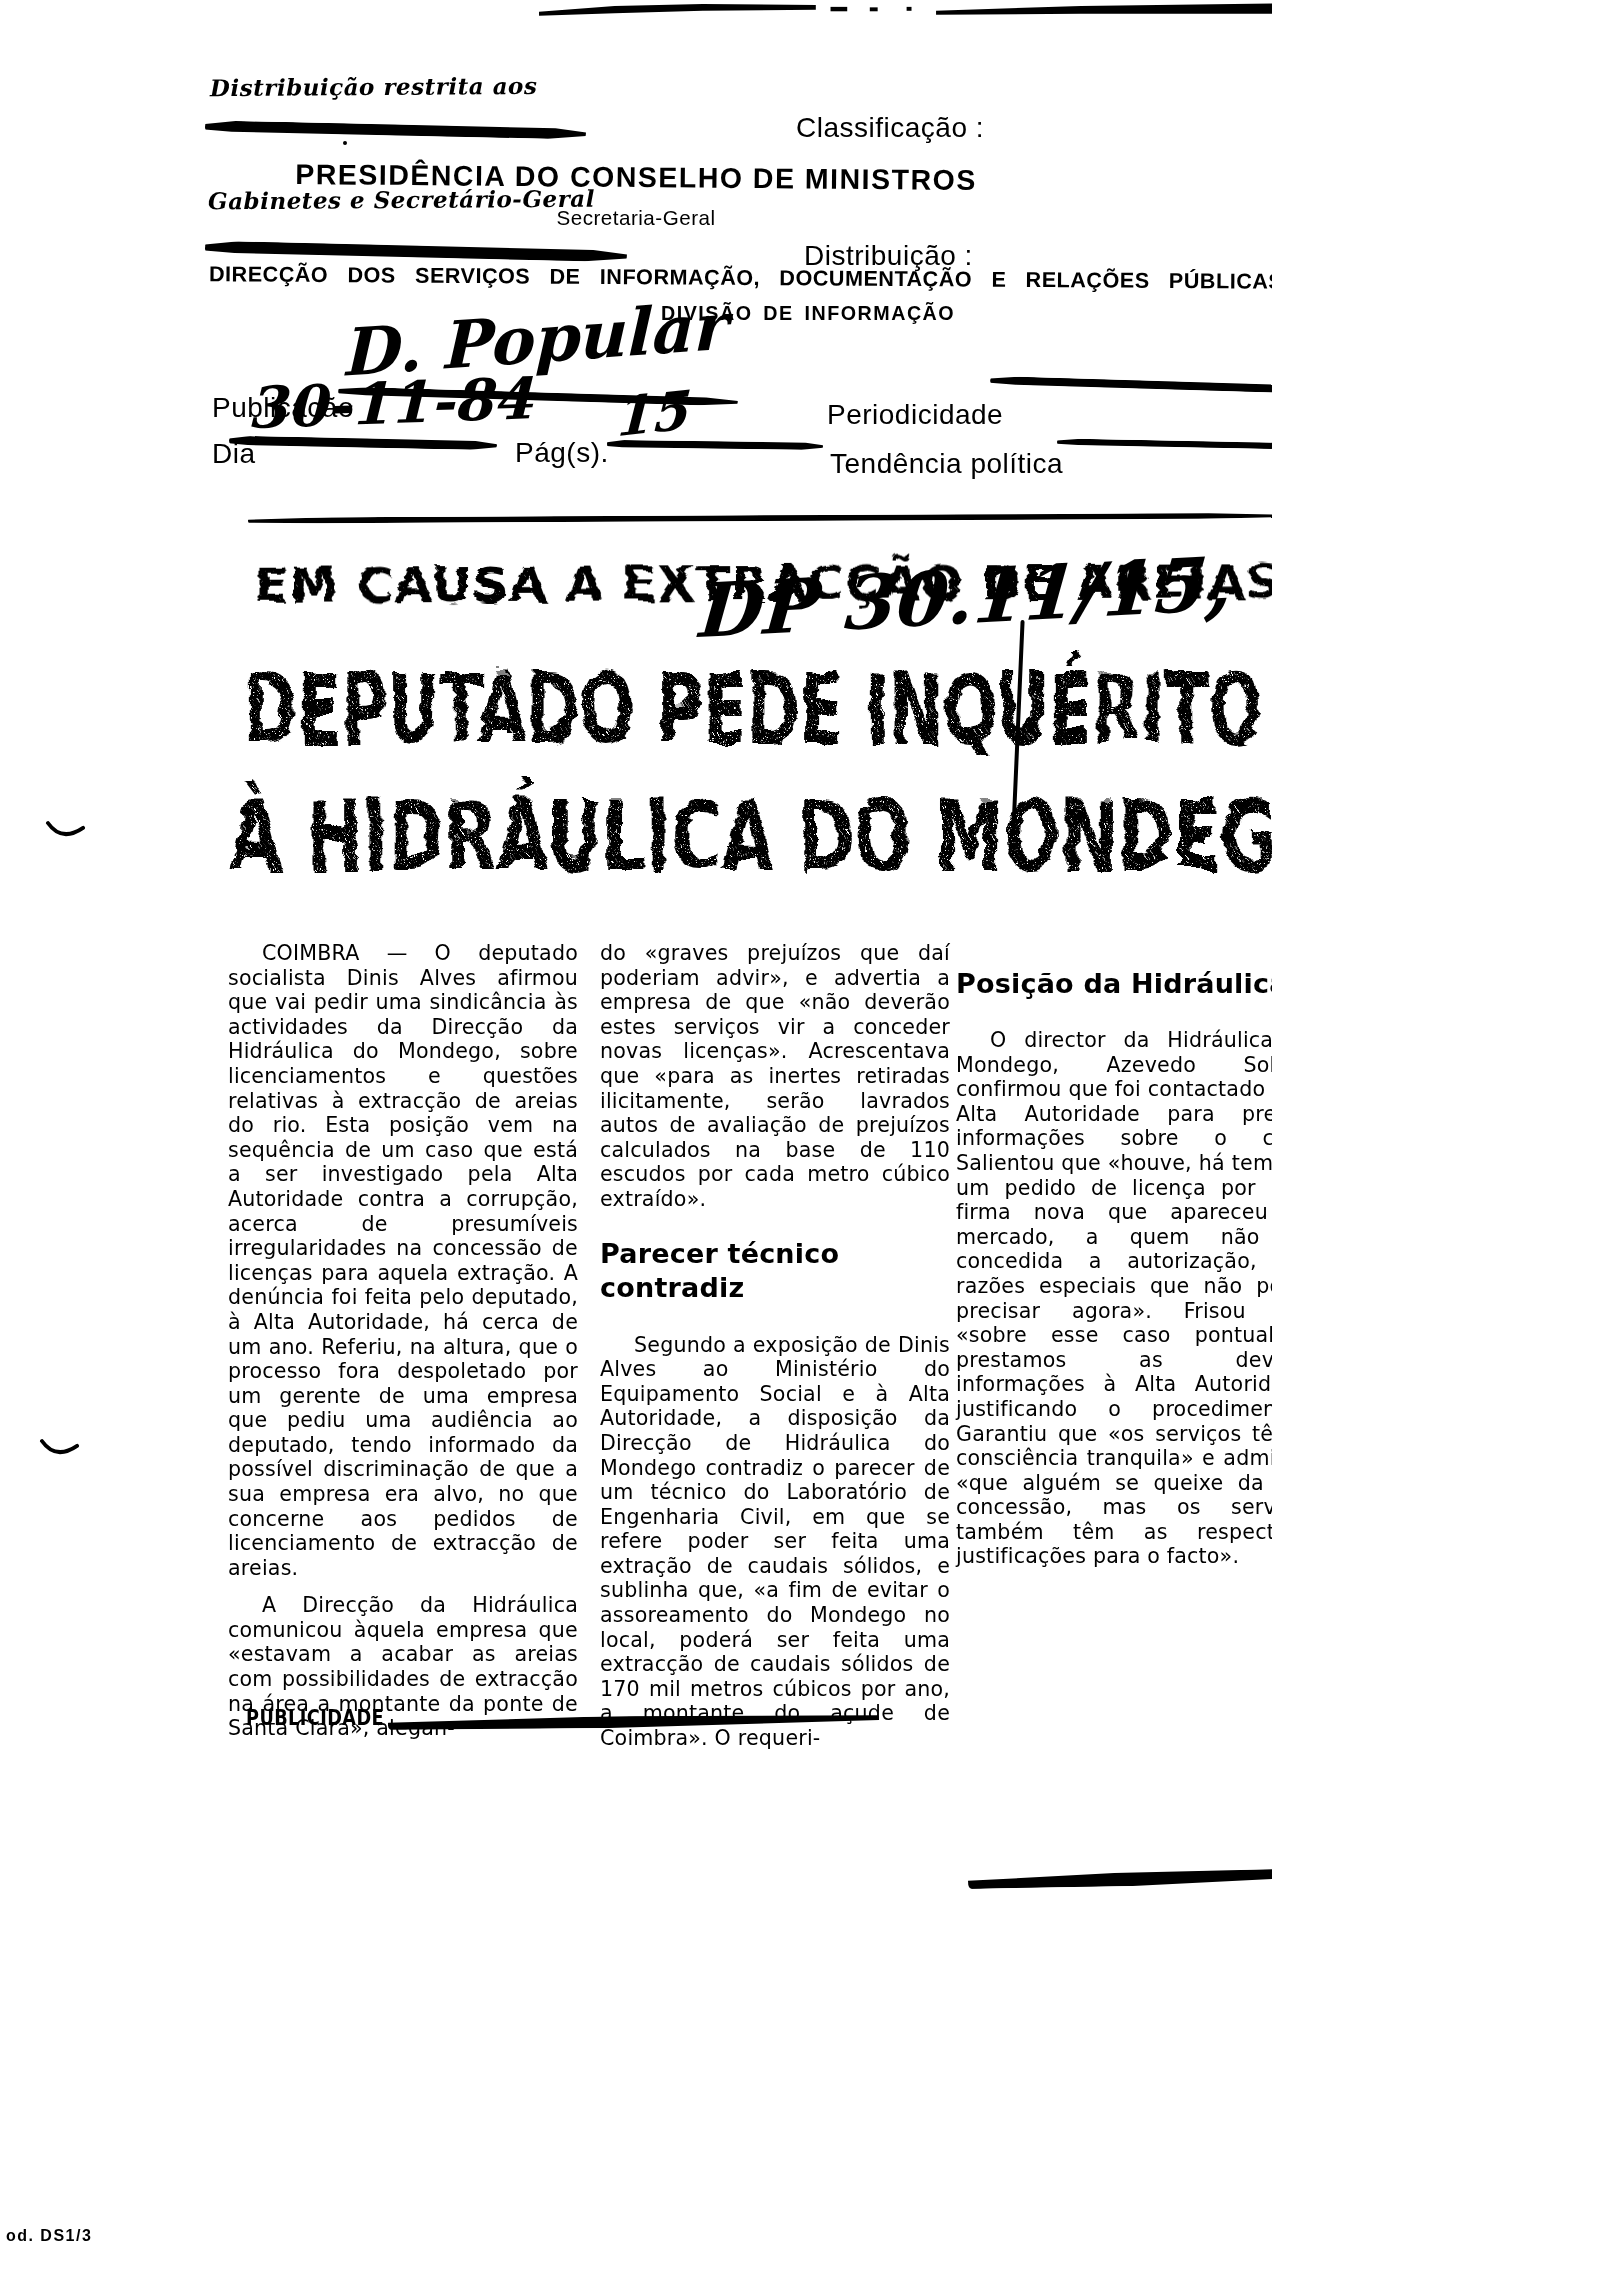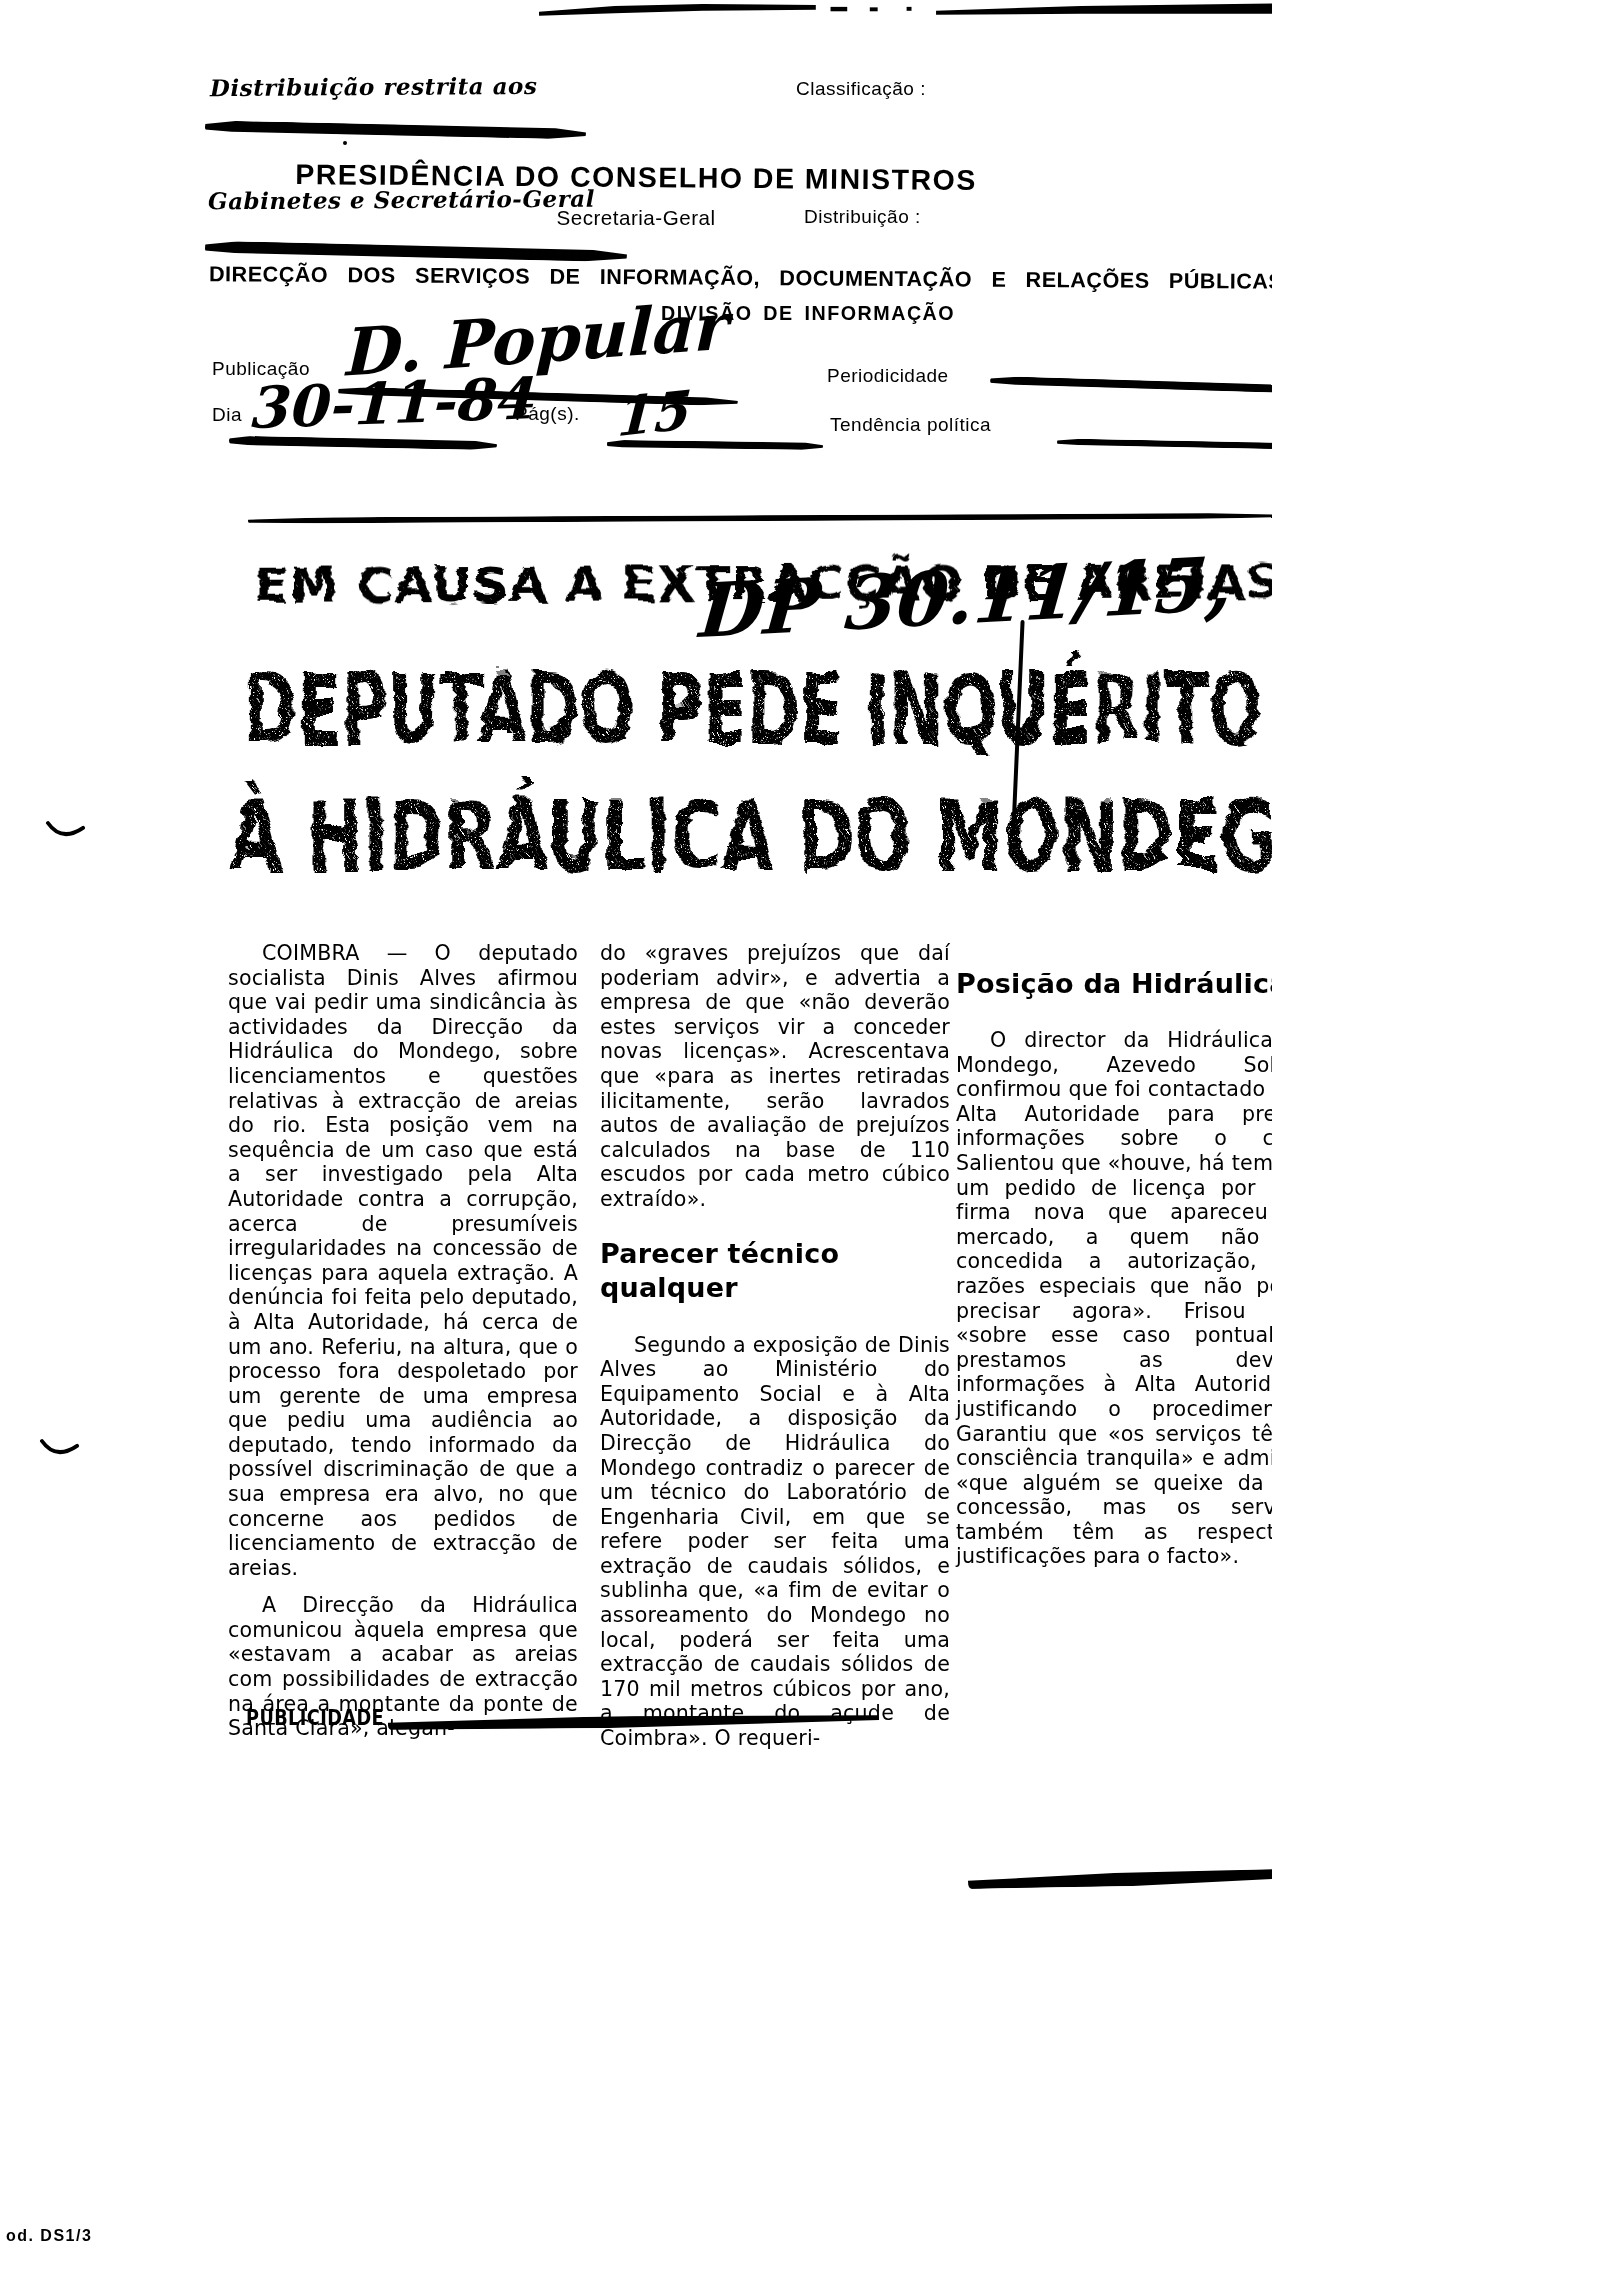--- a/index.html
+++ b/index.html
@@ -6,21 +6,21 @@
   .page{position:relative;width:1272px;height:2295px;background:#fff;color:#000;
         overflow:hidden;font-family:"Liberation Sans",sans-serif;}
   .abs{position:absolute;}
   
   .script-note{font-family:"DejaVu Serif",serif;font-style:italic;font-weight:600;
                font-size:23px;white-space:nowrap;letter-spacing:0.5px;}
   
   .rl{background:#000;border-radius:4.9px;}
   .taper{clip-path:polygon(0 30%,8% 0,92% 10%,100% 40%,100% 70%,90% 100%,7% 92%,0 78%);}
   
-  .lbl{font-size:19px;letter-spacing:0.5px;white-space:nowrap;}
+  .lbl{font-size:28px;letter-spacing:0.5px;white-space:nowrap;margin-top:34px;}
   .org-title{font-weight:700;font-size:28.5px;letter-spacing:1.5px;white-space:nowrap;}
   .org-sub{font-size:20.6px;letter-spacing:0.5px;white-space:nowrap;}
   .directorate{font-weight:600;font-size:21.6px;letter-spacing:0.5px;word-spacing:12.8px;white-space:nowrap;}
   .division{font-weight:700;font-size:19.7px;letter-spacing:1.5px;word-spacing:3.9px;white-space:nowrap;}
   
   .hand{font-family:"DejaVu Serif",serif;font-style:italic;font-weight:700;white-space:nowrap;}
   
   .kicker{font-family:"DejaVu Sans",sans-serif;font-weight:800;font-size:49px;
           letter-spacing:1px;white-space:nowrap;filter:url(#grit2);}
   .hl{font-family:"DejaVu Sans",sans-serif;font-weight:800;font-size:85px;line-height:1;
@@ -114,21 +114,21 @@
   <svg class="abs" style="left:39px;top:1438px" width="41" height="22.6" viewBox="0 0 84 46">
     <path d="M6,6 Q34,46 78,16" fill="none" stroke="#000" stroke-width="8" stroke-linecap="round"></path>
   </svg>
 
   <div class="article-col" style="left:228px;top:941px;width:350px">
     <p>COIMBRA — O deputado socialista Dinis Alves afirmou que vai pedir uma sindicância às actividades da Direcção da Hidráulica do Mondego, sobre licenciamentos e questões relativas à extracção de areias do rio. Esta posição vem na sequência de um caso que está a ser investigado pela Alta Autoridade contra a corrupção, acerca de presumíveis irregularidades na concessão de licenças para aquela extração. A denúncia foi feita pelo deputado, à Alta Autoridade, há cerca de um ano. Referiu, na altura, que o processo fora despoletado por um gerente de uma empresa que pediu uma audiência ao deputado, tendo informado da possível discriminação de que a sua empresa era alvo, no que concerne aos pedidos de licenciamento de extracção de areias.</p>
     <p>A Direcção da Hidráulica comunicou àquela empresa que «estavam a acabar as areias com possibilidades de extracção na área a montante da ponte de Santa Clara», alegan-</p>
   </div>
   <div class="article-col" style="left:600px;top:941px;width:350px">
     <p class="cont">do «graves prejuízos que daí poderiam advir», e advertia a empresa de que «não deverão estes serviços vir a conceder novas licenças». Acrescentava que «para as inertes retiradas ilicitamente, serão lavrados autos de avaliação de prejuízos calculados na base de 110 escudos por cada metro cúbico extraído».</p>
-    <h3>Parecer técnico qualquer</h3>
+    <h3>Parecer técnico contradiz</h3>
     <p>Segundo a exposição de Dinis Alves ao Ministério do Equipamento Social e à Alta Autoridade, a disposição da Direcção de Hidráulica do Mondego contradiz o parecer de um técnico do Laboratório de Engenharia Civil, em que se refere poder ser feita uma extração de caudais sólidos, e sublinha que, «a fim de evitar o assoreamento do Mondego no local, poderá ser feita uma extracção de caudais sólidos de 170 mil metros cúbicos por ano, a montante do açude de Coimbra». O requeri-</p>
   </div>
   <div class="article-col" style="left:956px;top:941px;width:361px">
     <h3>Posição da Hidráulica</h3>
     <p>O director da Hidráulica do Mondego, Azevedo Sobral, confirmou que foi contactado pela Alta Autoridade para prestar informações sobre o caso. Salientou que «houve, há tempos, um pedido de licença por uma firma nova que apareceu no mercado, a quem não foi concedida a autorização, por razões especiais que não posso precisar agora». Frisou que «sobre esse caso pontual já prestamos as devidas informações à Alta Autoridade, justificando o procedimento». Garantiu que «os serviços têm a consciência tranquila» e admitem «que alguém se queixe da não concessão, mas os serviços também têm as respectivas justificações para o facto».</p>
   </div>
 
   <div class="abs pub-label" style="left:246px;top:1705px">PUBLICIDADE</div>
   <div class="abs rl" style="left:388px;top:1716px;width:491px;height:11.8px;transform:rotate(-.6deg);
        clip-path:polygon(0 35%,45% 0,100% 15%,100% 55%,45% 100%,0 95%)"></div>

